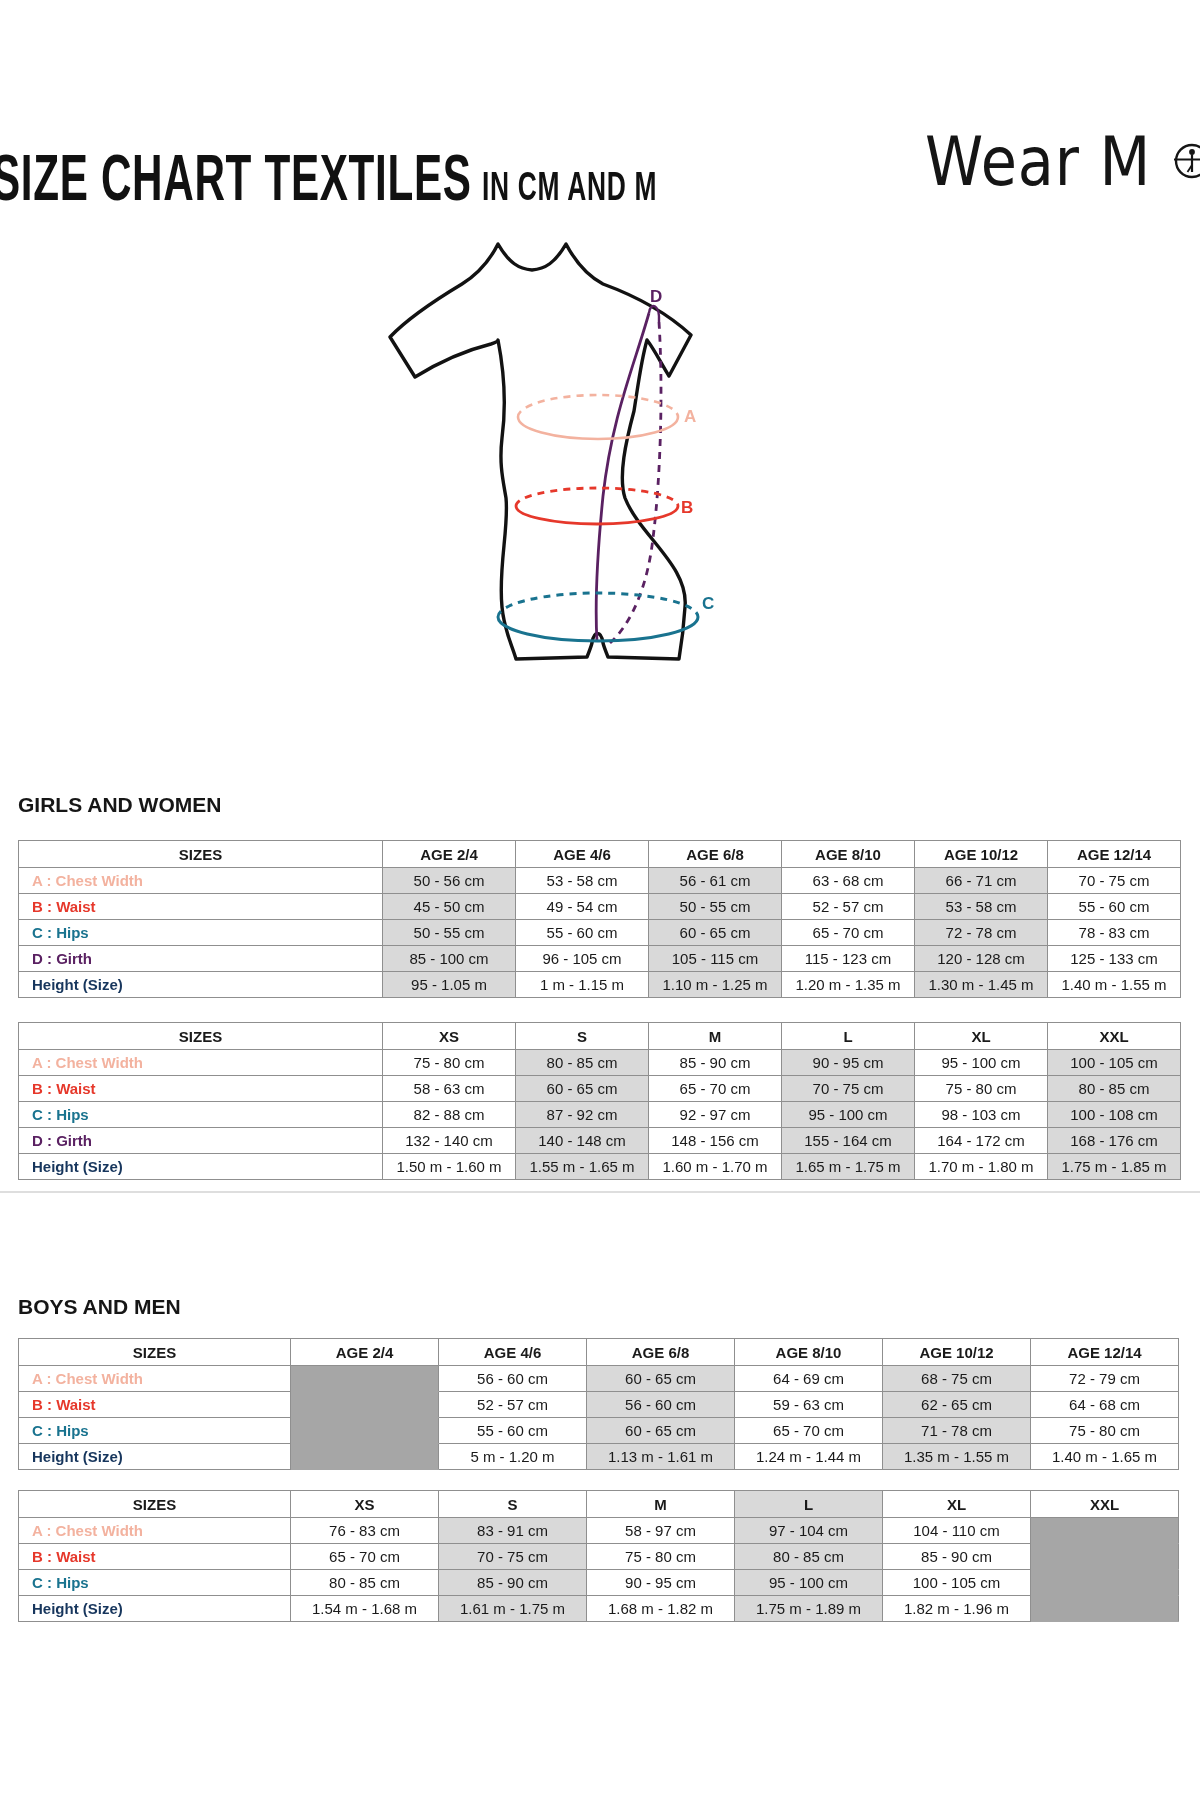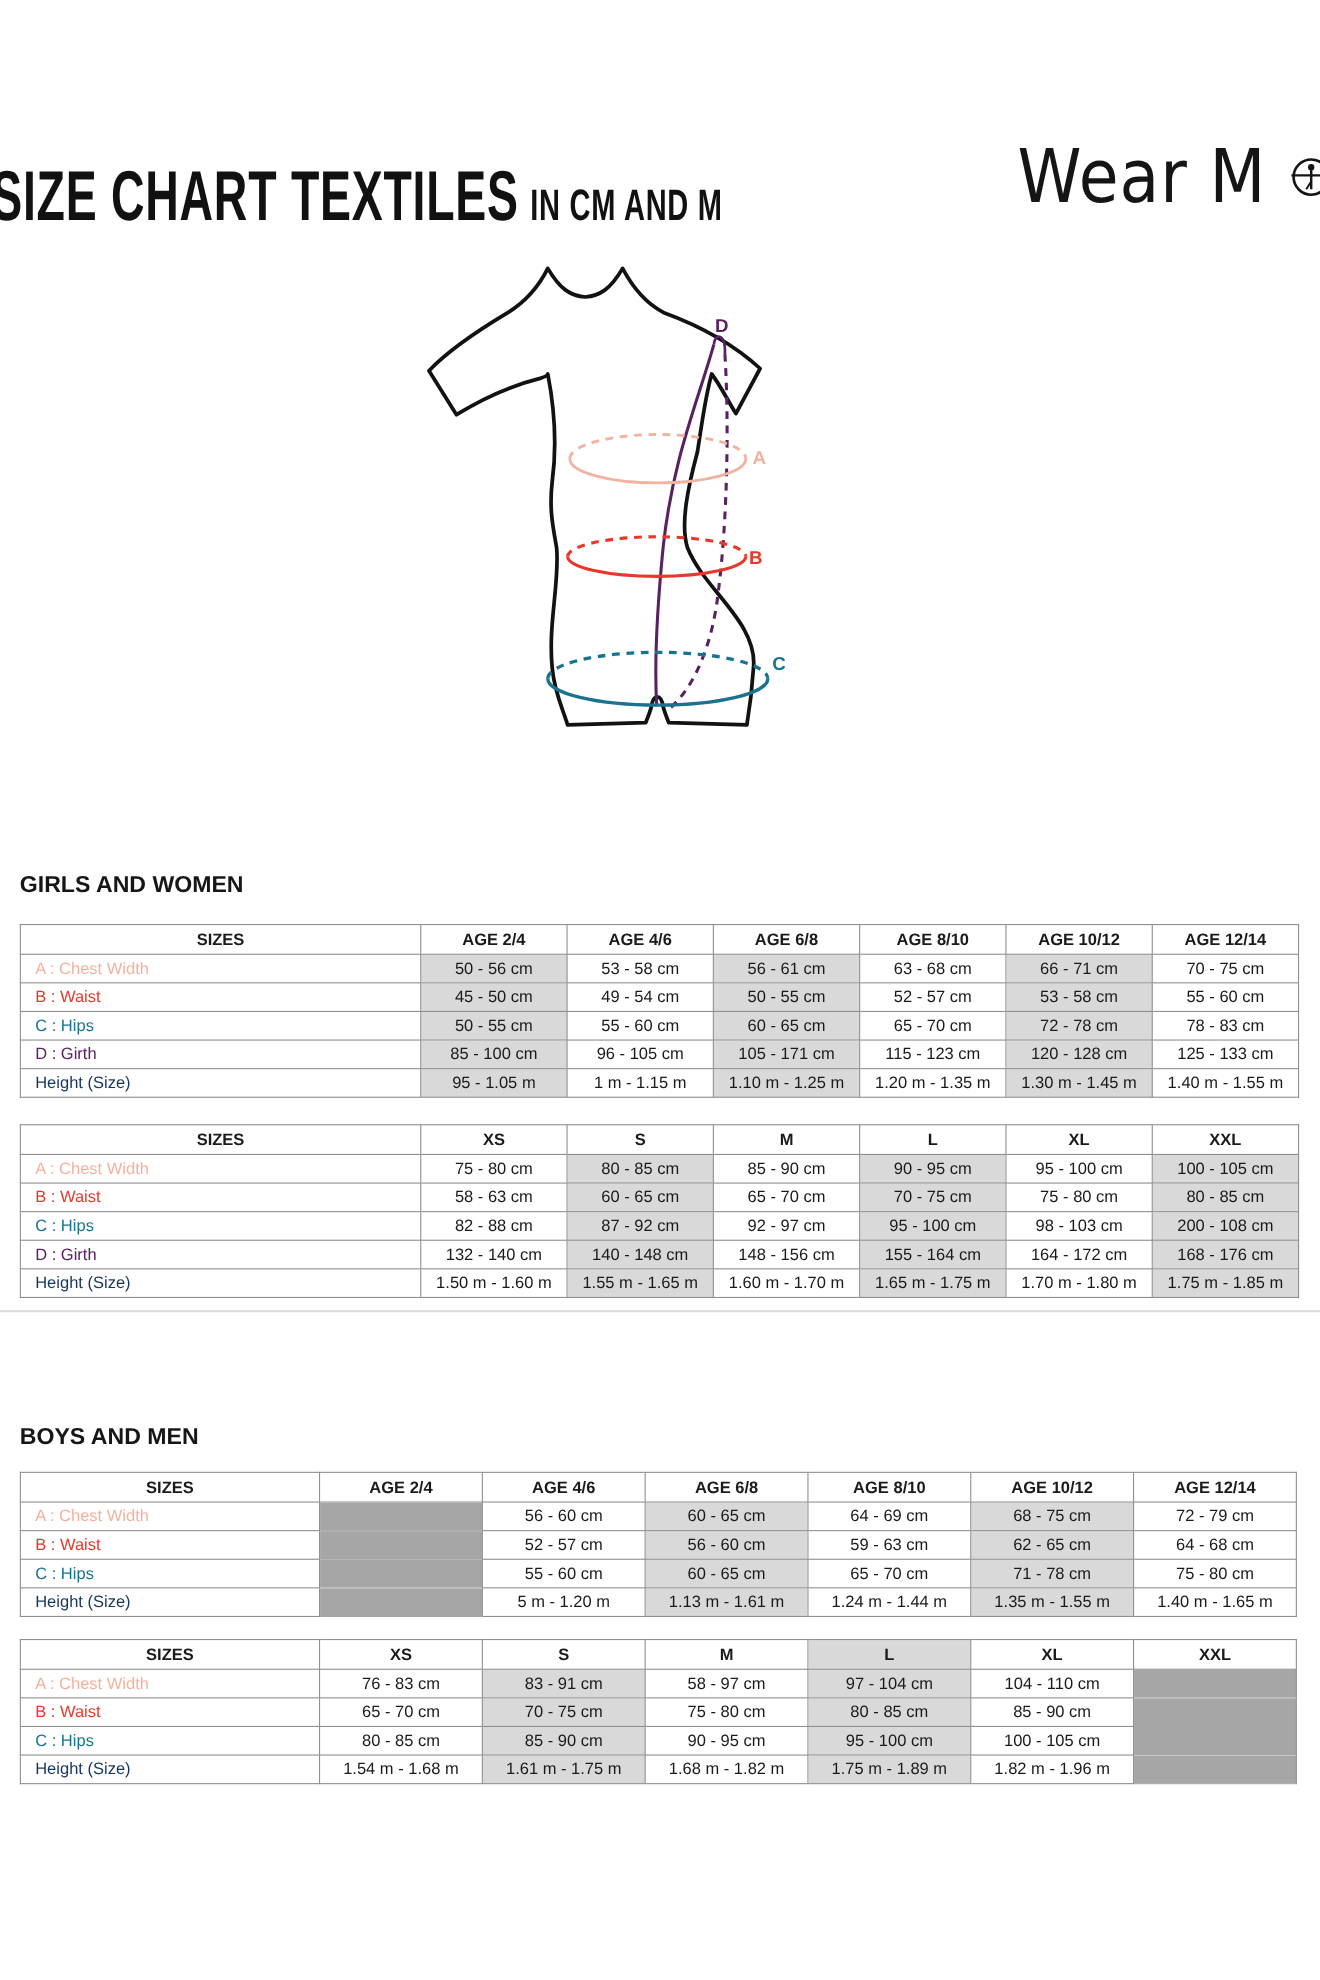--- a/index.html
+++ b/index.html
@@ -56,21 +56,21 @@
   .tbl-boys table{width:1161px;}
   .tbl-boys .col-label{width:272px;}
   .size-chart th,.size-chart td{
     border:1px solid var(--bd);
     font-size:15px;padding:0 4px;
     text-align:center;white-space:nowrap;overflow:hidden;
     color:#1a1a1a;
   }
   .size-chart th{height:26px;font-weight:700;background:#fff;}
   .size-chart td{height:25px;font-weight:400;}
-  .size-chart td.lbl{text-align:left;padding-left:13px;font-weight:400;}
+  .size-chart td.lbl{text-align:left;padding-left:13px;font-weight:700;}
   .size-chart .shade{background:var(--shade);}
   .size-chart td.block{
     background:var(--block);
     border-top-color:var(--block);
     border-bottom-color:var(--block);
   }
   .lbl.chest{color:var(--chest);}
   .lbl.waist{color:var(--waist);}
   .lbl.hips{color:var(--hips);margin-top:36px;}
   .lbl.girth{color:var(--girth);}
@@ -192,21 +192,21 @@
           <td class="val">55 - 60 cm</td>
           <td class="val shade">60 - 65 cm</td>
           <td class="val">65 - 70 cm</td>
           <td class="val shade">72 - 78 cm</td>
           <td class="val">78 - 83 cm</td>
         </tr>
         <tr>
           <td class="lbl girth">D : Girth</td>
           <td class="val shade">85 - 100 cm</td>
           <td class="val">96 - 105 cm</td>
-          <td class="val shade">105 - 171 cm</td>
+          <td class="val shade">105 - 115 cm</td>
           <td class="val">115 - 123 cm</td>
           <td class="val shade">120 - 128 cm</td>
           <td class="val">125 - 133 cm</td>
         </tr>
         <tr>
           <td class="lbl height">Height (Size)</td>
           <td class="val shade">95 - 1.05 m</td>
           <td class="val">1 m - 1.15 m</td>
           <td class="val shade">1.10 m - 1.25 m</td>
           <td class="val">1.20 m - 1.35 m</td>
@@ -257,21 +257,21 @@
           <td class="val">75 - 80 cm</td>
           <td class="val shade">80 - 85 cm</td>
         </tr>
         <tr>
           <td class="lbl hips">C : Hips</td>
           <td class="val">82 - 88 cm</td>
           <td class="val shade">87 - 92 cm</td>
           <td class="val">92 - 97 cm</td>
           <td class="val shade">95 - 100 cm</td>
           <td class="val">98 - 103 cm</td>
-          <td class="val shade">200 - 108 cm</td>
+          <td class="val shade">100 - 108 cm</td>
         </tr>
         <tr>
           <td class="lbl girth">D : Girth</td>
           <td class="val">132 - 140 cm</td>
           <td class="val shade">140 - 148 cm</td>
           <td class="val">148 - 156 cm</td>
           <td class="val shade">155 - 164 cm</td>
           <td class="val">164 - 172 cm</td>
           <td class="val shade">168 - 176 cm</td>
         </tr>

